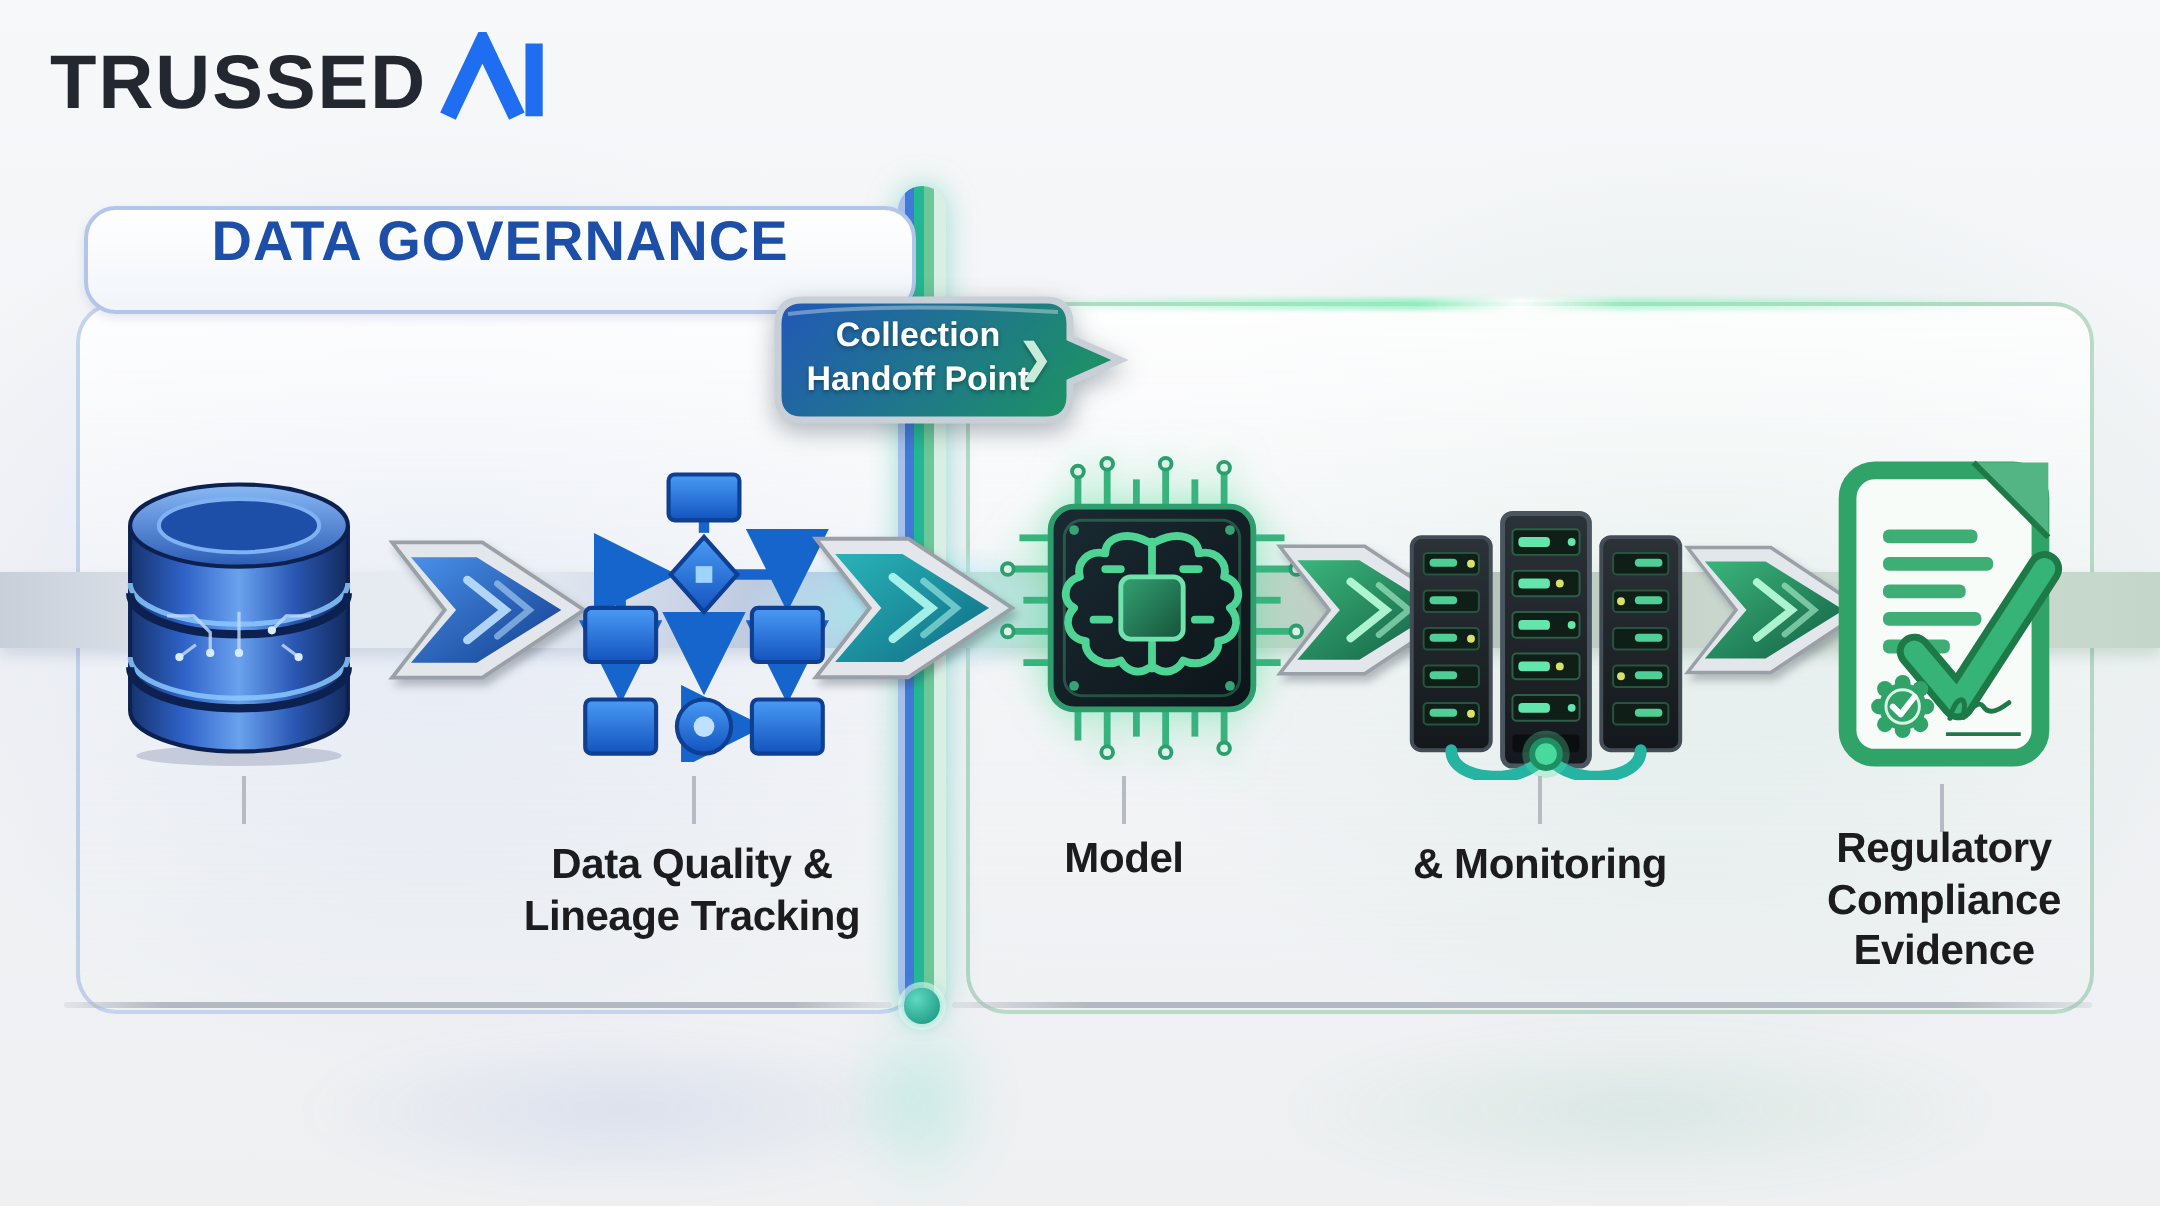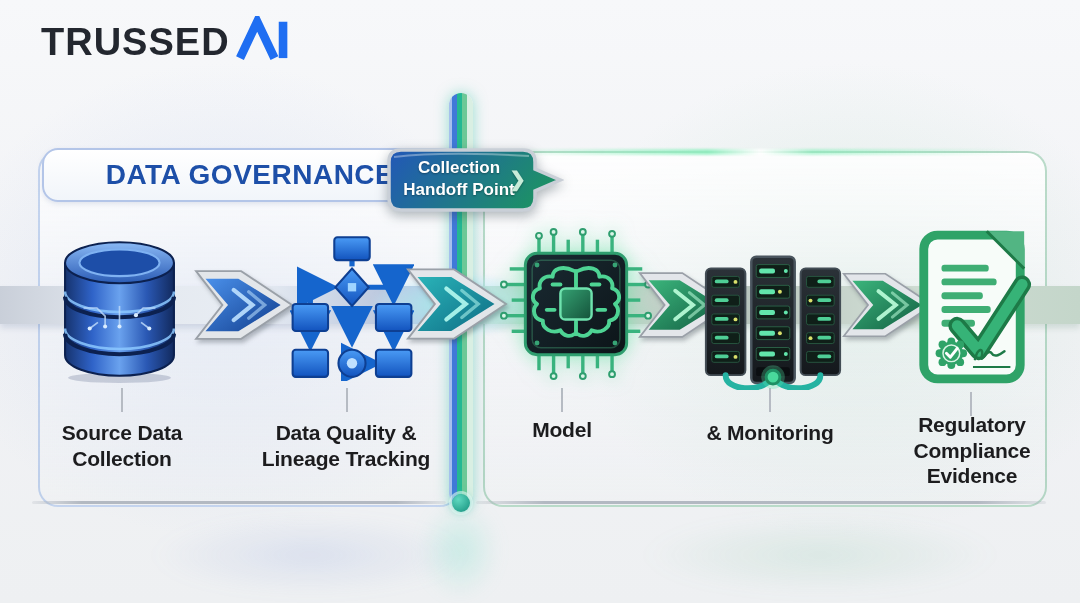--- a/index.html
+++ b/index.html
@@ -3,33 +3,33 @@
 <meta charset="utf-8">
 <style>
   html,body{margin:0;padding:0;background:#e9eaed;font-family:"Liberation Sans",sans-serif;}
   .canvas{position:relative;width:1080px;height:603px;overflow:hidden;
     background:linear-gradient(180deg,#f7f8fa 0%,#f1f2f5 55%,#eef0f2 100%);}
   .tint{position:absolute;border-radius:50%;pointer-events:none;}
   .tint.blue{left:-60px;top:60px;width:560px;height:480px;background:radial-gradient(ellipse at center,rgba(175,195,235,.28),transparent 70%);}
   .tint.green{left:560px;top:60px;width:580px;height:480px;background:radial-gradient(ellipse at center,rgba(170,215,190,.30),transparent 70%);}
 
   
-  .logo{position:absolute;left:41px;top:16px;display:flex;align-items:flex-end;gap:4px;}
+  .logo{position:absolute;left:25px;top:16px;display:flex;align-items:flex-end;gap:4px;}
   .logo .word{font-size:38px;font-weight:900;letter-spacing:1px;color:#23272f;line-height:1;}
   .logo svg{display:block;margin-bottom:1px;}
 
   
   .panel{position:absolute;border-radius:20px;
     background:linear-gradient(180deg,rgba(255,255,255,.85),rgba(248,250,252,.35) 45%,rgba(242,246,248,.12));
     box-shadow:inset 0 1px 0 rgba(255,255,255,.9);}
   .panel.left{left:38px;top:151px;width:418px;height:352px;border:2px solid rgba(150,178,225,.55);}
   .panel.right{left:483px;top:151px;width:560px;height:352px;border:2px solid rgba(140,195,165,.6);}
-  .panel-header{position:absolute;height:50px;border-radius:16px;display:flex;align-items:center;justify-content:center;
+  .panel-header{position:absolute;height:50px;border-radius:16px;display:flex;align-items:flex-start;justify-content:center;
     background:linear-gradient(180deg,#ffffff,#f1f5fa);z-index:4;
-    box-shadow:0 2px 5px rgba(110,130,170,.18);margin-top:45px;}
+    box-shadow:0 2px 5px rgba(110,130,170,.18);}
   .panel-header.left{left:42px;top:103px;width:412px;border:2px solid #b3c5e8;}
   .panel-header.right{left:487px;top:103px;width:553px;border:2px solid #a6d2ba;}
   .panel-header span{font-size:28px;font-weight:800;letter-spacing:.5px;}
   .panel-header.left span{color:#1d4fa8;}
   .panel-header.right span{color:#15895a;}
   .streak{position:absolute;left:500px;top:149px;width:520px;height:6px;z-index:4;border-radius:3px;
     background:linear-gradient(90deg,transparent,rgba(140,240,190,.8) 40%,rgba(255,255,255,.9) 50%,rgba(140,240,190,.6) 60%,transparent);filter:blur(1px);}
 
   
   .divider{position:absolute;left:449px;top:93px;width:24px;height:412px;border-radius:12px;z-index:2;
@@ -434,25 +434,20 @@
       <line x1="64" y1="142" x2="102" y2="142" stroke="#1d7a47" stroke-width="2"></line>
     </svg>
   </div>
 
   <div class="tick" style="left:121px;top:388px;"></div>
   <div class="tick" style="left:346px;top:388px;"></div>
   <div class="tick" style="left:561px;top:388px;"></div>
   <div class="tick" style="left:769px;top:388px;"></div>
   <div class="tick" style="left:970px;top:392px;"></div>
 
-  <div class="stage-label" style="left:10px;top:420px;">
-    <span>Source Data</span>
-    <span>Collection</span>
-    <span></span>
-  </div>
   <div class="stage-label" style="left:234px;top:420px;">
     <span>Data Quality &amp;</span>
     <span>Lineage Tracking</span>
     <span></span>
   </div>
   <div class="stage-label" style="left:450px;top:417px;">
     <span>Model</span>
     <span></span>
   </div>
   <div class="stage-label" style="left:658px;top:420px;">

